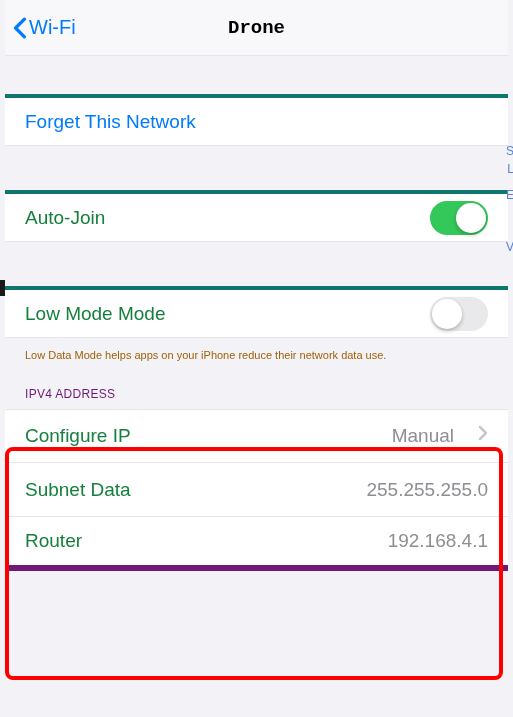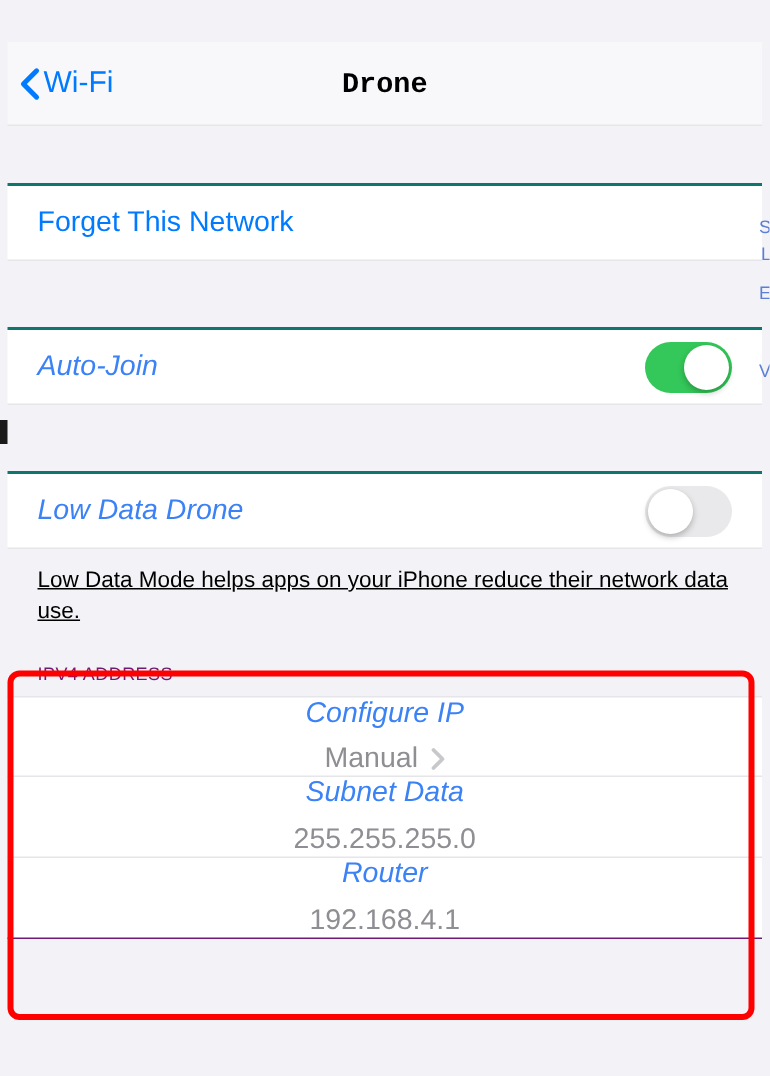--- a/index.html
+++ b/index.html
@@ -25,21 +25,20 @@
       background: #f2f2f7;
     }
     .navbar {
       height: 56px;
       background: #f8f8fa;
       display: flex;
       align-items: center;
       justify-content: center;
       border-bottom: 1px solid #e5e5ea;
       position: relative;
-      margin-top: 28px;
     }
     .back {
       position: absolute;
       left: 8px;
       display: flex;
       align-items: center;
       color: #007aff;
       font-size: 20px;
       gap: 2px;
       cursor: pointer;
@@ -57,40 +56,39 @@
     .section-gap {
       height: 38px;
     }
     .cell {
       background: #fff;
       display: flex;
       align-items: center;
       justify-content: space-between;
       padding: 0 20px;
       min-height: 52px;
-      border-top: 2px solid #0f766e;
+      border-top: 4px solid #0f766e;
       border-bottom: 1px solid #e5e5ea;
     }
     .cell-label {
       font-size: 19px;
-      color: #3b82f6;
-      font-style: italic;
+      color: #15803d;
     }
     .cell-link {
       font-size: 19px;
       color: #007aff;
     }
     .cell-value {
       font-size: 19px;
       color: #8e8e93;
     }
     .cell-detail {
       display: flex;
-      align-items: center;
-      gap: 8px;
+      align-items: flex-start;
+      gap: 24px;
     }
     .chevron-right {
       width: 10px;
       height: 16px;
       color: #c7c7cc;
     }
     
     .toggle {
       width: 58px;
       height: 34px;
@@ -109,46 +107,44 @@
       width: 30px;
       height: 30px;
       border-radius: 50%;
       background: #fff;
       top: 2px;
       box-shadow: 0 2px 4px rgba(0,0,0,0.25);
     }
     .toggle.on .knob { right: 2px; }
     .toggle.off .knob { left: 2px; }
     .footer-text {
-      font-size: 15px;
-      color: #000000;
+      font-size: 11px;
+      color: #a16207;
       padding: 10px 20px 0 20px;
       line-height: 1.4;
-      text-decoration: underline;
     }
     .section-header {
       font-size: 12px;
       color: #701a75;
       text-transform: uppercase;
       padding: 0 20px 8px 20px;
       letter-spacing: 0.3px;
     }
     .ipv4-group {
       position: relative;
     }
     .ipv4-group .cell {
       border-top: none;
       border-bottom: 1px solid #e5e5ea;
-      flex-direction: column;
     }
     .ipv4-group .cell:first-child {
       border-top: 1px solid #e5e5ea;
     }
     .ipv4-group .cell:last-child {
-      border-bottom: 1px solid #701a75;
+      border-bottom: 6px solid #701a75;
       text-align: center;
     }
     .highlight-box {
       position: absolute;
       border: 4px solid #ff0000;
       border-radius: 8px;
       pointer-events: none;
       z-index: 5;
     }
     .edge-letters {
@@ -188,21 +184,21 @@
   <div style="height:44px"></div>
   <div class="cell">
     <span class="cell-label">Auto-Join</span>
     <div class="toggle on">
       <div class="knob"></div>
     </div>
   </div>
 
   <div style="height:44px"></div>
   <div class="cell">
-    <span class="cell-label">Low Data Drone</span>
+    <span class="cell-label">Low Mode Mode</span>
     <div class="toggle off">
       <div class="knob"></div>
     </div>
   </div>
   <div class="footer-text">Low Data Mode helps apps on your iPhone reduce their network data use.</div>
 
   <div style="height:24px"></div>
   <div class="section-header">IPV4 ADDRESS</div>
 
   <div class="ipv4-group">

